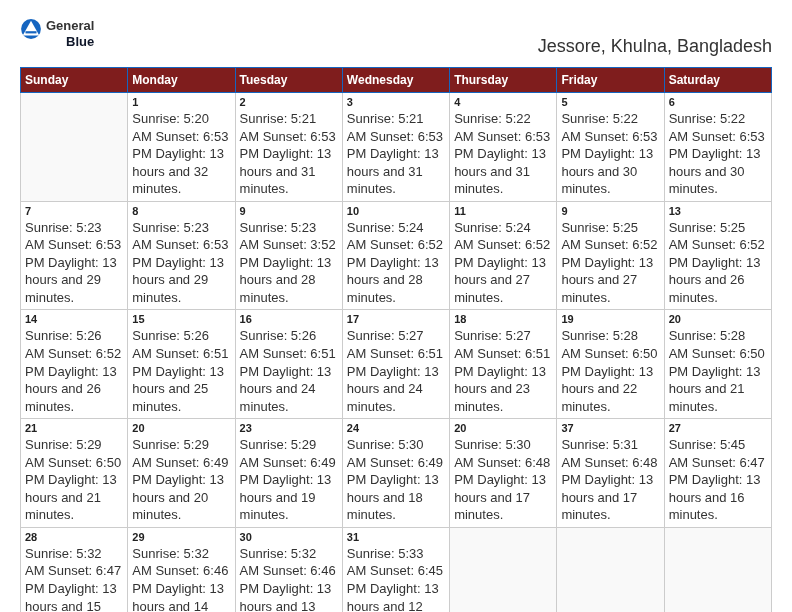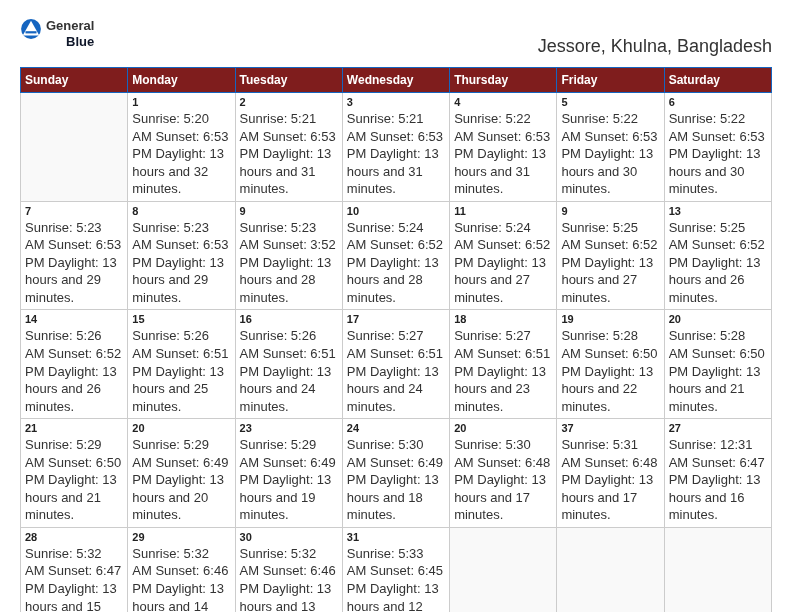--- a/index.html
+++ b/index.html
@@ -316,21 +316,21 @@
           </td>
           <td>
             <span class="day-number">37</span>
             <div class="day-info">Sunrise: 5:31 AM
 Sunset: 6:48 PM
 Daylight: 13 hours
 and 17 minutes.</div>
           </td>
           <td>
             <span class="day-number">27</span>
-            <div class="day-info">Sunrise: 12:31 AM
+            <div class="day-info">Sunrise: 5:45 AM
 Sunset: 6:47 PM
 Daylight: 13 hours
 and 16 minutes.</div>
           </td>
         </tr>
         <tr>
           <td>
             <span class="day-number">28</span>
             <div class="day-info">Sunrise: 5:32 AM
 Sunset: 6:47 PM

